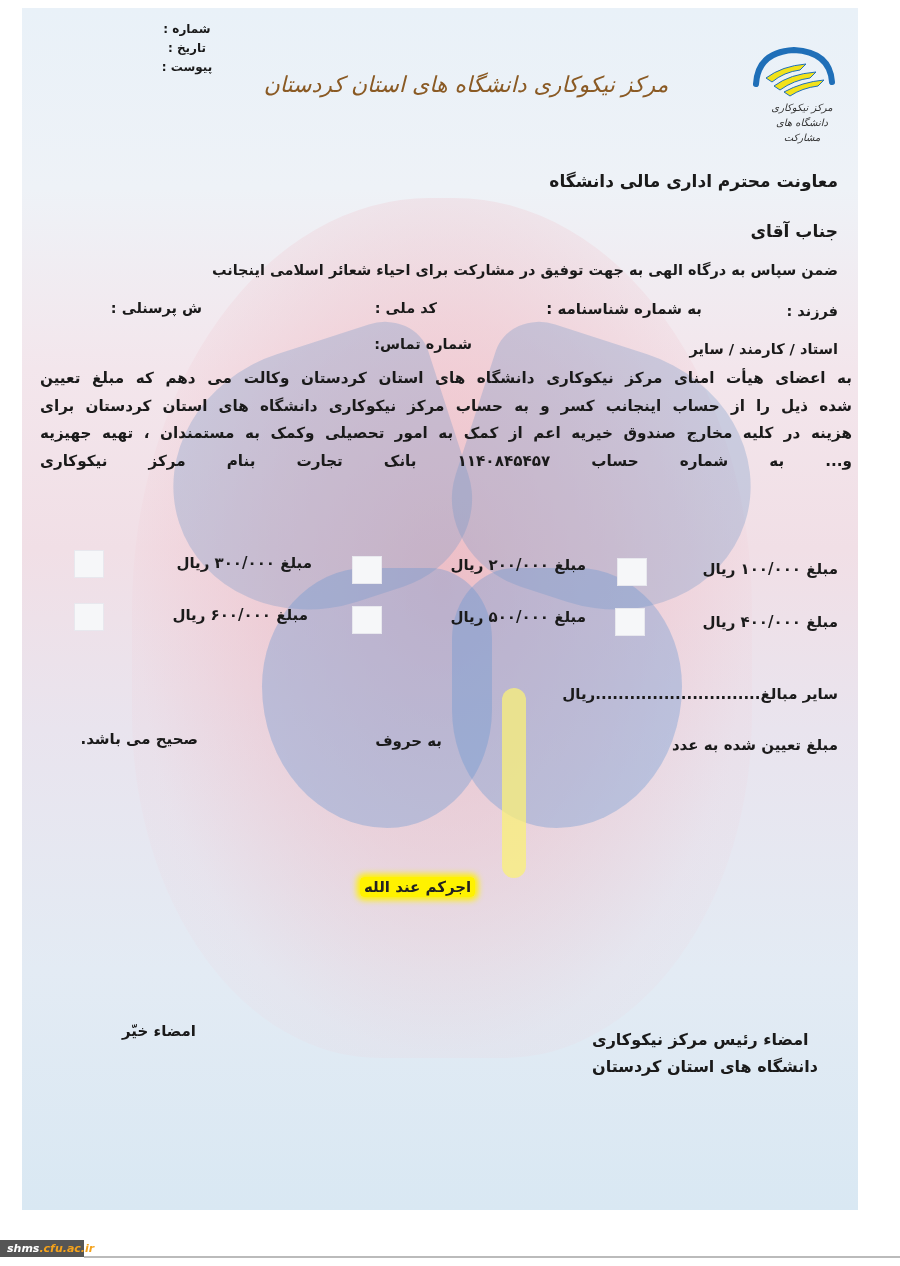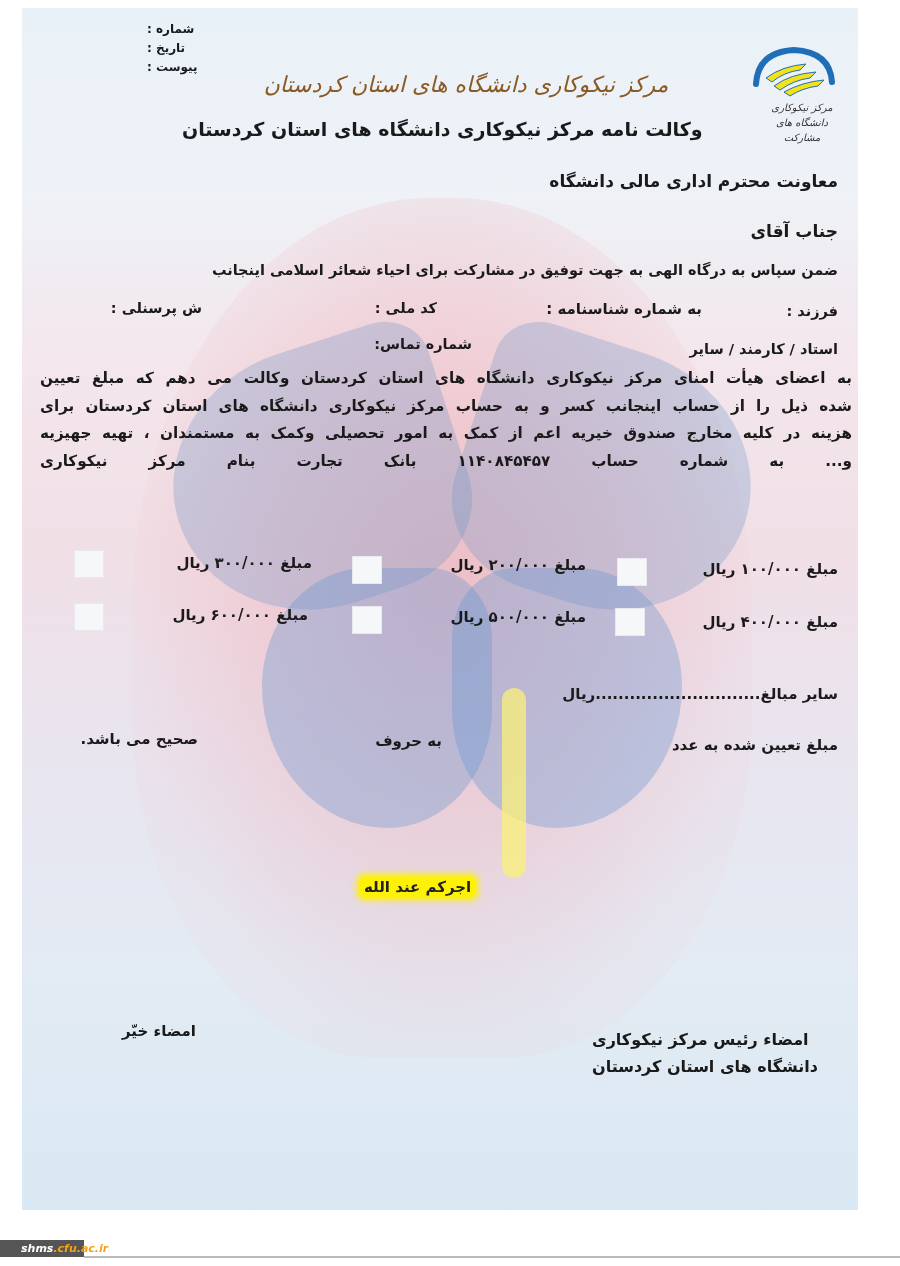--- a/index.html
+++ b/index.html
@@ -24,35 +24,35 @@
   .wing.rt { left: 440px; top: 340px; width: 290px; height: 260px; border-radius: 20% 60% 60% 40%; transform: rotate(18deg); }
   .wing.lb { left: 240px; top: 560px; width: 230px; height: 260px; border-radius: 50% 30% 50% 60%; background: rgba(100,150,210,0.35); }
   .wing.rb { left: 430px; top: 560px; width: 230px; height: 260px; border-radius: 30% 50% 60% 50%; background: rgba(100,150,210,0.35); }
   .body-stripe { position: absolute; left: 480px; top: 680px; width: 24px; height: 190px; border-radius: 12px; background: rgba(250,240,120,0.75); }
 
   .txt { position: absolute; direction: rtl; white-space: nowrap; font-weight: bold; }
 
   .logo { position: absolute; left: 722px; top: 36px; width: 98px; height: 100px; }
   .logo-cap { position: absolute; left: 735px; top: 92px; width: 90px; font-family: "DejaVu Serif", serif; font-style: italic; font-size: 10px; color: #333; direction: rtl; text-align: center; line-height: 15px; }
 
-  .meta { position: absolute; left: 125px; top: 12px; direction: rtl; font-size: 12px; font-weight: bold; line-height: 19px; text-align: left; width: 80px; }
+  .meta { position: absolute; left: 125px; top: 12px; direction: rtl; font-size: 12px; font-weight: bold; line-height: 19px; text-align: center; width: 80px; }
 
   .basmala { left: 0; width: 836px; top: 14px; text-align: center; font-size: 18px; direction: rtl; }
   .script-title { left: 0; width: 836px; top: 64px; text-align: center; font-family: "DejaVu Serif", serif; font-style: italic; font-size: 22px; color: #8a5a24; direction: rtl; font-weight: normal; padding-left: 52px; box-sizing: border-box;}
   .main-title { left: 160px; top: 110px; font-size: 19px; }
 
   .line { font-size: 17px; }
   .para { position: absolute; left: 18px; width: 812px; direction: rtl; font-weight: bold; font-size: 15.2px; line-height: 27.5px; text-align: justify; text-align-last: justify; }
   .para .last { text-align-last: right; display: block; }
 
   .amt-row { position: absolute; direction: rtl; font-weight: bold; font-size: 15px; }
   .cb { position: absolute; width: 28px; height: 26px; background: #f6f7f9; border: 1px solid #e8e8ee; }
   .yellow { background: #fff200; padding: 1px 4px; border-radius: 4px; box-shadow: 0 0 6px 3px #fff200; color: #222; }
 
-  .watermark { position: absolute; left: 0; top: 1240px; width: 84px; height: 17px; background: #555; font-size: 11px; font-style: italic; font-weight: bold; line-height: 17px; padding-left: 21px; box-sizing: border-box; font-family: "DejaVu Sans", sans-serif; }
+  .watermark { position: absolute; left: 0; top: 1240px; width: 84px; height: 17px; background: #555; font-size: 11px; font-style: italic; font-weight: bold; line-height: 17px; padding-left: 7px; box-sizing: border-box; font-family: "DejaVu Sans", sans-serif; }
   .wm-a { color: #fff; }
   .wm-b { color: #f4a21c; }
   .bottom-rule { position: absolute; left: 84px; top: 1256px; width: 816px; height: 2px; background: #bbb; }
 </style>
 </head>
 <body>
 
 <div class="page">
   <div class="bg-hands"></div>
   <div class="wing lt"></div>
@@ -72,21 +72,20 @@
     <div>دانشگاه های مشارکت</div>
   </div>
 
   <div class="meta">
     <div>شماره :</div>
     <div>تاریخ :</div>
     <div>پیوست :</div>
   </div>
 
   <div class="txt script-title">مرکز نیکوکاری دانشگاه های استان کردستان</div>
-  <div class="txt main-title">وکالت نامه مرکز نیکوکاری دانشگاه های استان کردستان</div>
 
   <div class="txt line" style="right:20px; top:163px;">معاونت محترم اداری مالی دانشگاه</div>
   <div class="txt line" style="right:20px; top:213px;">جناب آقای</div>
 
   <div class="txt" style="right:20px; top:254px; font-size:14.5px;">ضمن سپاس به درگاه الهی به جهت توفیق در مشارکت برای احیاء شعائر اسلامی اینجانب</div>
   <div class="txt" style="right:20px; top:295px; font-size:14.5px;">فرزند :</div>
   <div class="txt" style="right:156px; top:292px; font-size:15px;">به شماره شناسنامه :</div>
   <div class="txt" style="right:421px; top:292px; font-size:14.5px;">کد ملی :</div>
   <div class="txt" style="right:656px; top:292px; font-size:14.5px;">ش پرسنلی :</div>
   <div class="txt" style="right:20px; top:333px; font-size:14.5px;">استاد / کارمند / سایر</div>

